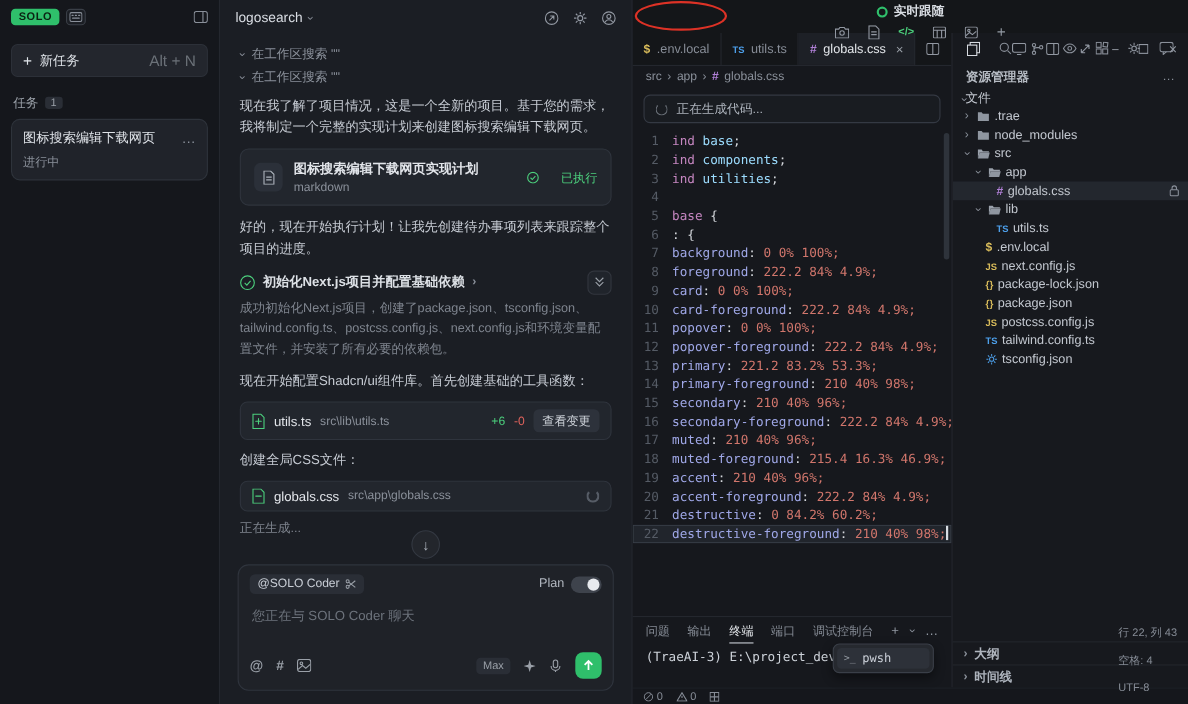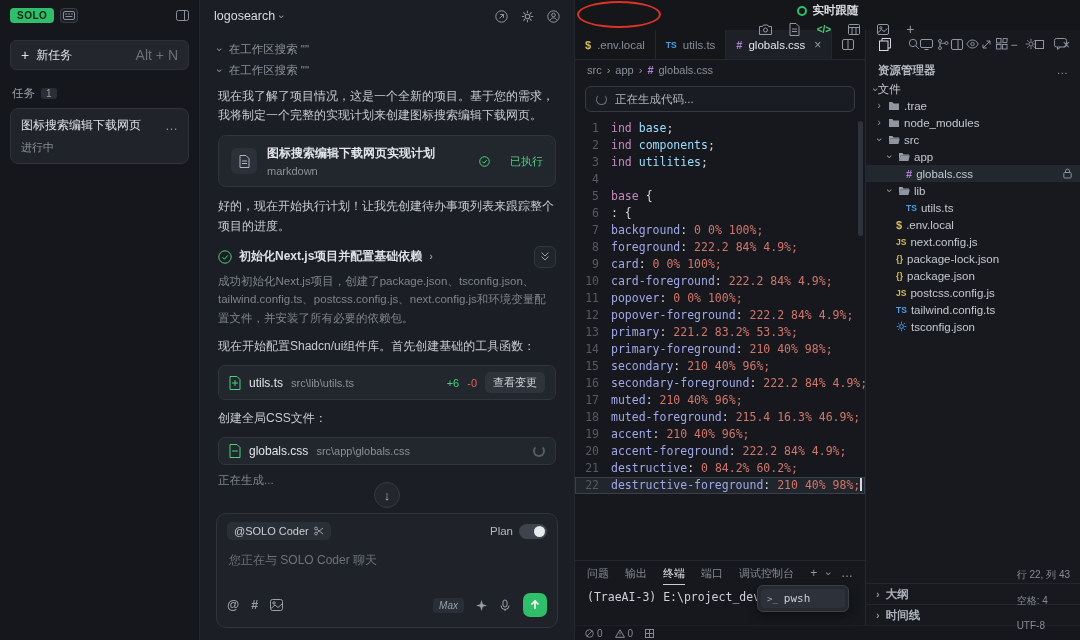--- a/index.html
+++ b/index.html
@@ -56,21 +56,21 @@
     background:#23262c; border:1px solid #343942; color:#aeb4bd; display:flex; align-items:center; justify-content:center; font-size:13px; cursor:pointer; }
   .inputbox { margin:6px 16px 12px; background:#1f2228; border:1px solid #2f343d; border-radius:10px; }
   .ib-head { display:flex; align-items:center; gap:8px; padding:8px 10px 4px; }
   .agent-pill { display:flex; align-items:center; gap:5px; background:#2a2e36; border-radius:5px; padding:3px 7px; font-size:11px; color:#c9ced6; cursor:pointer; }
   .plan-toggle { margin-left:auto; display:flex; align-items:center; gap:6px; font-size:11.5px; color:#b2b8c0; }
   .toggle { width:28px; height:15px; border-radius:8px; background:#3e434c; position:relative; cursor:pointer; }
   .toggle::after { content:""; position:absolute; right:2px; top:2px; width:11px; height:11px; border-radius:50%; background:#e8eaee; }
   .ib-body { padding:8px 12px 24px; font-size:12px; color:#6d737c; }
   .ib-foot { display:flex; align-items:center; gap:12px; padding:0 10px 10px; }
   .txt-ic { color:#9aa0a8; font-size:12.5px; font-weight:bold; cursor:pointer; }
-  .max-pill { margin-left:auto; background:#2a2e36; border-radius:4px; padding:2px 6px; font-size:10px; color:#9aa0a8;font-style:italic; }
+  .max-pill { margin-left:auto; background:#2a2e36; border-radius:4px; padding:2px 6px; font-size:10px; color:#9aa0a8; }
   .send-btn { width:24px; height:24px; border-radius:7px; background:#2fbf6b; display:flex; align-items:center; justify-content:center; cursor:pointer; }
 
   
   .right { flex:1; min-width:0; display:flex; flex-direction:column; background:#141619; }
   .titlebar { height:30px; display:flex; align-items:center; padding:0 10px; position:relative;flex-direction:column; }
   .follow-btn { display:flex; align-items:center; gap:6px; color:#d8dce2; font-size:11.5px; font-weight:bold; padding:3px 6px; cursor:pointer; }
   .follow-dot { width:10px; height:10px; border-radius:50%; border:2.5px solid #2fbf6b; }
   .annotation-ellipse { position:absolute; left:2px; top:1px; width:84px; height:27px; border:2px solid #dd3226; border-radius:50%; pointer-events:none; z-index:5; }
   .tb-group { display:flex; align-items:center; gap:17px; margin-left:18px; }
   .tbi { color:#9298a2; display:flex; align-items:center; justify-content:center; cursor:pointer; font-size:12px; }

